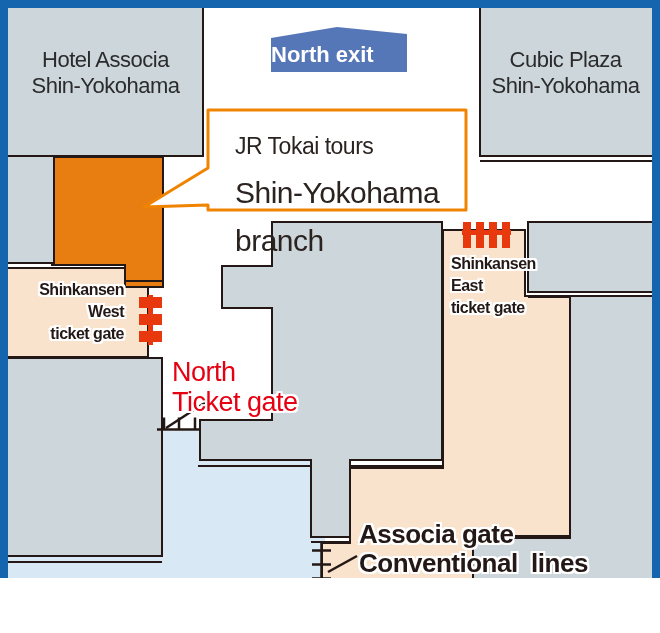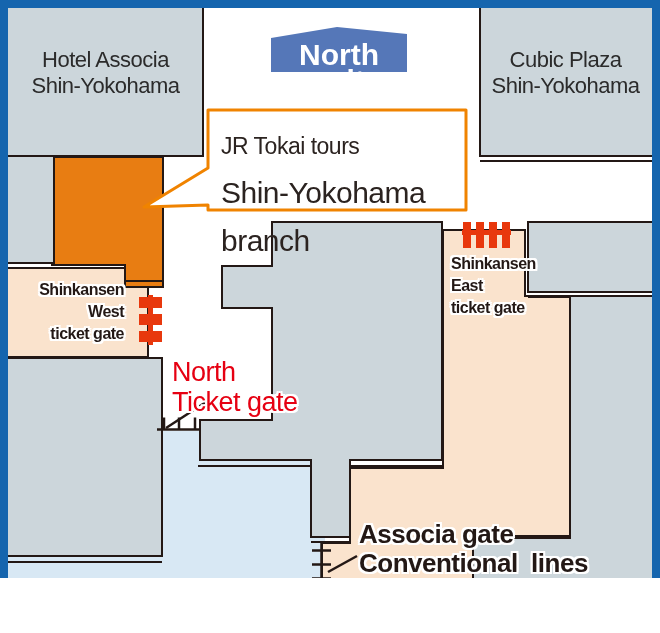--- a/index.html
+++ b/index.html
@@ -25,21 +25,21 @@
   .pointer{stroke:var(--outline-dark,#231815);stroke-width:2.5;fill:none;}
   .frame{fill:var(--frame-blue,#1565ae);}
 
   
   .lbl{position:absolute;white-space:pre-line;}
   .bldg-label{
     font-size:22px;line-height:26px;letter-spacing:-0.5px;
     color:#2b2b2b;text-align:center;
   }
   .banner-label{
-    font-size:30px;line-height:26px;font-weight:700;color:#ffffff;text-align:center;
+    font-size:22px;line-height:26px;font-weight:700;color:#ffffff;text-align:left;
   }
   .callout-text{color:#2b2320;letter-spacing:-0.5px;}
   .callout-text .l1{display:block;font-size:23px;line-height:26px;}
   .callout-text .l2{display:block;font-size:30px;line-height:31px;}
   .callout-text .l3{display:block;font-size:30px;line-height:30px;}
   .outlined{
     text-shadow:-2px -2px 0 #fff,2px -2px 0 #fff,-2px 2px 0 #fff,2px 2px 0 #fff,
                  0 -2px 0 #fff,0 2px 0 #fff,-2px 0 0 #fff,2px 0 0 #fff;
   }
   .gate-label{
@@ -137,21 +137,21 @@
   </svg>
 
   <div class="lbl bldg-label" style="left:8px;top:47px;width:195px;">Hotel Associa
 Shin-Yokohama</div>
 
   <div class="lbl bldg-label" style="left:473px;top:47px;width:185px;">Cubic Plaza
 Shin-Yokohama</div>
 
   <div class="lbl banner-label" style="left:271px;top:42px;width:136px;">North exit</div>
 
-  <div class="lbl callout-text" style="left:221px;top:115px;width:240px;">
+  <div class="lbl callout-text" style="left:235px;top:115px;width:240px;">
     <span class="l1">JR Tokai tours</span>
     <span class="l2">Shin-Yokohama</span>
     <span class="l3">branch</span>
   </div>
 
   <div class="lbl gate-label west-align outlined" style="left:2px;top:279px;width:122px;">Shinkansen
 West
 ticket gate</div>
 
   <div class="lbl gate-label outlined" style="left:451px;top:253px;width:120px;">Shinkansen

